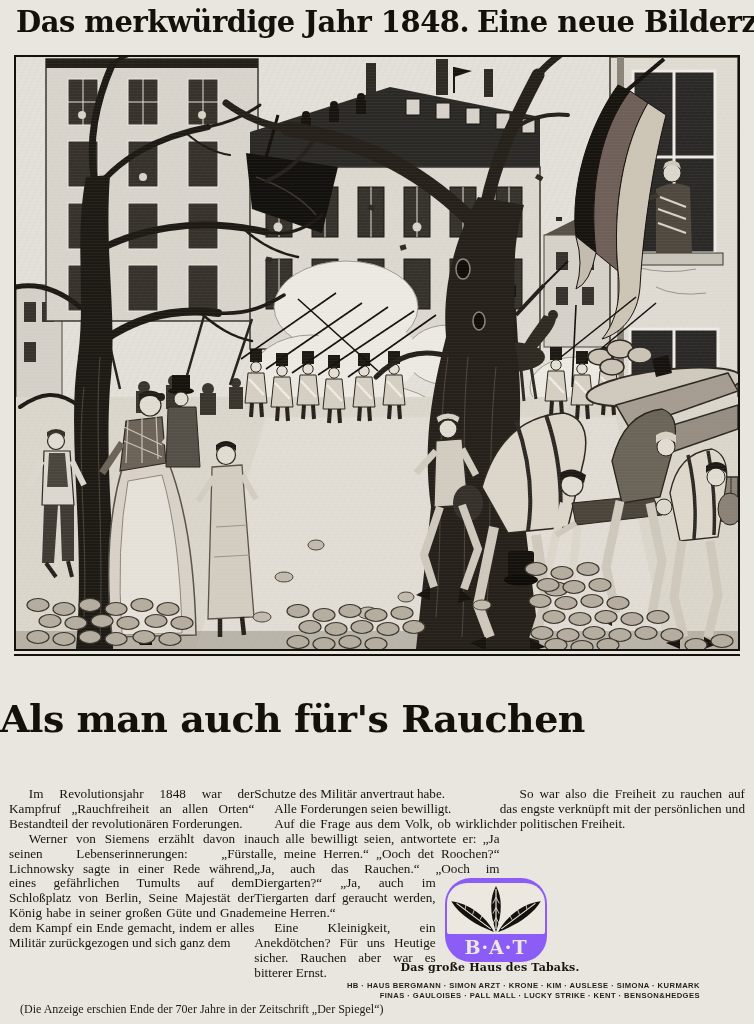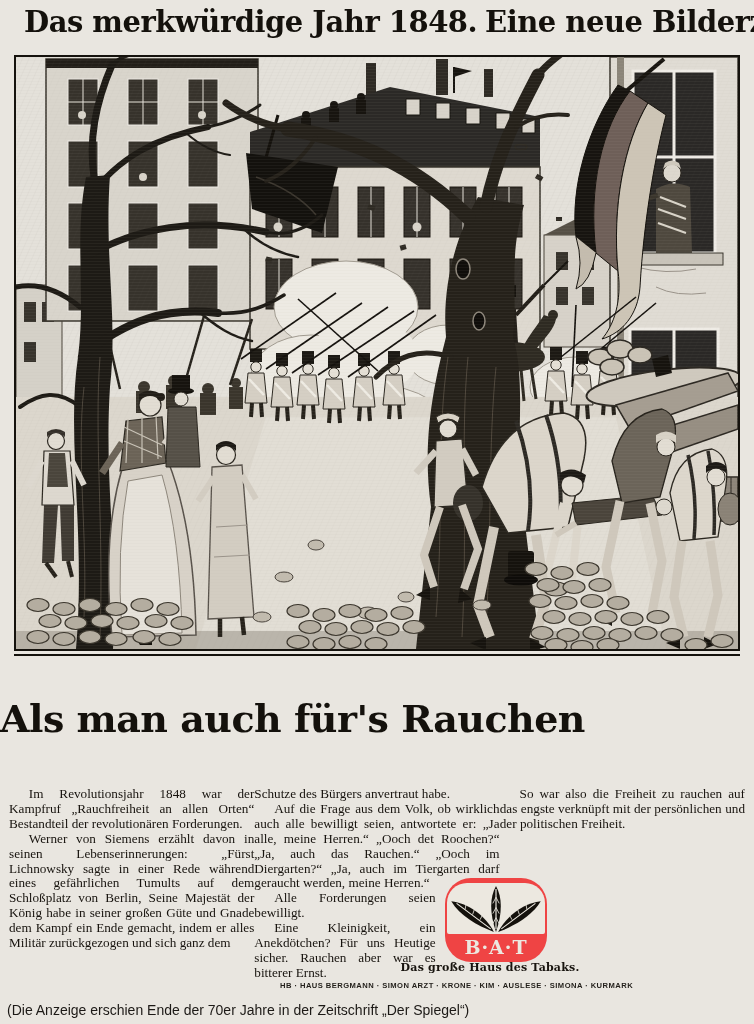--- a/index.html
+++ b/index.html
@@ -1,21 +1,21 @@
 <!DOCTYPE html>
 <html><head>
 <meta charset="utf-8">
 <style>
   html,body{margin:0;padding:0;background:#8a8a8a;}
   .page{position:relative;width:754px;height:1024px;background:#e9e6e0;overflow:hidden;
         font-family:"Liberation Serif",serif;color:#17130e;margin:0 auto;}
   
   .masthead{position:absolute;top:5px;left:16px;right:14px;display:flex;align-items:baseline;
             font-family:"DejaVu Serif",serif;font-weight:bold;font-size:29px;letter-spacing:-0.5px;
-            color:#14110c;white-space:nowrap;margin-left:8px;}
+            color:#14110c;white-space:nowrap;}
   .m-rule{flex:1;border-bottom:3.5px solid #14110c;align-self:flex-end;margin:0 4px 7px;}
   
   .artwork{position:absolute;left:14px;top:55px;width:726px;height:596px;border:2px solid #15120d;
            box-sizing:border-box;background:#e6e2db;}
   .artwork::after{content:"";position:absolute;left:-2px;right:-2px;bottom:-7px;border-bottom:2px solid #15120d;}
   .artwork svg{display:block;width:100%;height:100%;}
   
   .headline{position:absolute;top:700px;left:0;width:100%;
             font-family:"DejaVu Serif",serif;font-weight:bold;font-size:38px;line-height:1.0;
             letter-spacing:-0.5px;color:#14110c;}
@@ -23,34 +23,34 @@
   .article{position:absolute;top:787px;left:9px;right:9px;display:flex;justify-content:space-between;}
   .col{flex:1;text-align:justify;font-size:13.2px;line-height:14.9px;color:#17130e;}
   .para{margin:0;text-indent:1.5em;}
   .para.cont{text-indent:0;}
   .sp{display:block;}
   .sp-r1{float:right;width:0.1px;height:91px;}
   .sp-r2{float:right;clear:right;width:64px;height:88px;}
   .sp-l1{float:left;width:0.1px;height:91px;}
   .sp-l2{float:left;clear:left;width:54px;height:90px;}
   
-  .bat-logo{position:absolute;left:445px;top:878px;width:102px;height:84px;background:#ef4444;
+  .bat-logo{position:absolute;left:445px;top:878px;width:102px;height:84px;background:#8b5cf6;
             border-radius:26px;padding:5px 2px 0;box-sizing:border-box;}
   .bat-inner{background:#ece8e0;height:51px;border-radius:20px 20px 2px 2px;overflow:hidden;}
   .bat-inner svg{display:block;width:100%;height:100%;}
   .bat-text{height:26px;display:flex;align-items:center;justify-content:center;color:#ece8e0;
             font-family:"DejaVu Serif",serif;font-weight:bold;font-size:19px;letter-spacing:1px;}
   
   .tagline{position:absolute;top:961px;left:320px;width:340px;text-align:center;
            font-family:"DejaVu Serif",serif;font-weight:bold;font-size:11px;letter-spacing:.2px;}
-  .brands{position:absolute;top:981px;left:280px;width:420px;text-align:left;
+  .brands{position:absolute;top:981px;left:280px;width:420px;text-align:right;
           font-family:"Liberation Sans",sans-serif;font-weight:bold;font-size:7.6px;line-height:1.3;
           letter-spacing:.45px;color:#221f1a;}
-  .footnote{position:absolute;top:1002px;left:7px;font-family:Liberation Sans, sans-serif;
-            font-size:14px;color:#1c1916;}
+  .footnote{position:absolute;top:1002px;left:20px;font-family:Liberation Serif, serif;
+            font-size:12px;color:#1c1916;}
 </style>
 </head>
 <body>
 
 <div class="page">
 
   <div class="masthead">
     <span>Das merkwürdige Jahr 1848.</span>
     <span class="m-rule"></span>
     <span>Eine neue Bilderzeitung.</span>
@@ -546,23 +546,23 @@
   </div>
 
   <div class="article">
     <div class="col">
       <p class="para">Im Revolutionsjahr 1848 war der Kampfruf „Rauchfreiheit an allen Orten“ Bestandteil der revolutionären Forderungen.</p>
       <p class="para">Werner von Siemens erzählt davon in seinen Lebenserinnerungen: „Fürst Lichnowsky sagte in einer Rede während eines gefährlichen Tumults auf dem Schloßplatz von Berlin, Seine Majestät der König habe in seiner großen Güte und Gnade dem Kampf ein Ende gemacht, indem er alles Militär zurückgezogen und sich ganz dem</p>
     </div>
     <div class="col">
       <span class="sp sp-r1"></span>
       <span class="sp sp-r2"></span>
-      <p class="para cont">Schutze des Bürgers anvertraut habe.</p>
+      <p class="para cont">Schutze des Militär anvertraut habe.</p>
+      <p class="para">Alle Forderungen seien bewilligt.</p>
       <p class="para">Auf die Frage aus dem Volk, ob wirklich auch alle bewilligt seien, antwortete er: „Ja alle, meine Herren.“ „Ooch det Roochen?“ „Ja, auch das Rauchen.“ „Ooch im Diergarten?“ „Ja, auch im Tiergarten darf geraucht werden, meine Herren.“</p>
-      <p class="para">Alle Forderungen seien bewilligt.</p>
       <p class="para">Eine Kleinigkeit, ein Anekdötchen? Für uns Heutige sicher. Rauchen aber war es bitterer Ernst.</p>
     </div>
     <div class="col">
       <span class="sp sp-l1"></span>
       <span class="sp sp-l2"></span>
       <p class="para">So war also die Freiheit zu rauchen auf das engste verknüpft mit der persönlichen und der politischen Freiheit.</p>
     </div>
   </div>
 
   <div class="bat-logo">
@@ -578,17 +578,18 @@
         <path d="M83,20 L51,45" stroke="#ece8e0" stroke-width="1"></path>
         <path d="M75,26 l-1,-6 M68,31 l-2,-6 M61,36 l-3,-6" stroke="#ece8e0" stroke-width="0.8"></path>
       </svg>
     </div>
     <div class="bat-text">B·A·T</div>
   </div>
 
   <div class="tagline">Das große Haus des Tabaks.</div>
   <div class="brands">
     <div>HB · HAUS BERGMANN · SIMON ARZT · KRONE · KIM · AUSLESE · SIMONA · KURMARK</div>
+    <div>FINAS · GAULOISES · PALL MALL · LUCKY STRIKE · KENT · BENSON&amp;HEDGES</div>
   </div>
 
   <div class="footnote">(Die Anzeige erschien Ende der 70er Jahre in der Zeitschrift „Der Spiegel“)</div>
 
 </div>
 
 </body></html>

